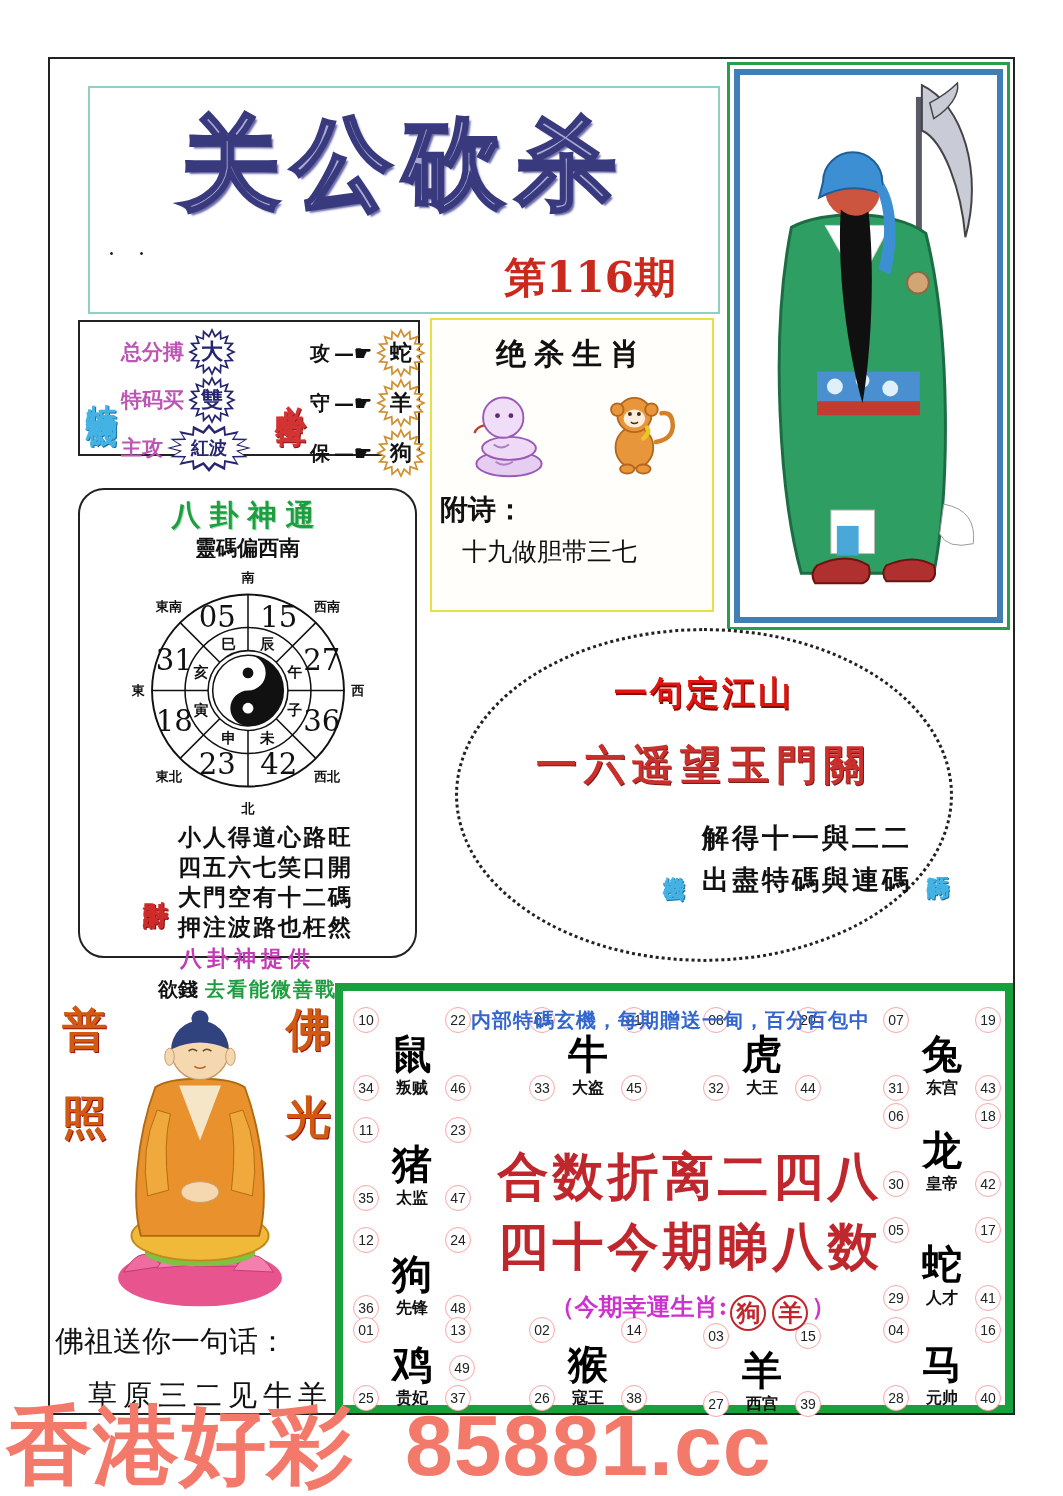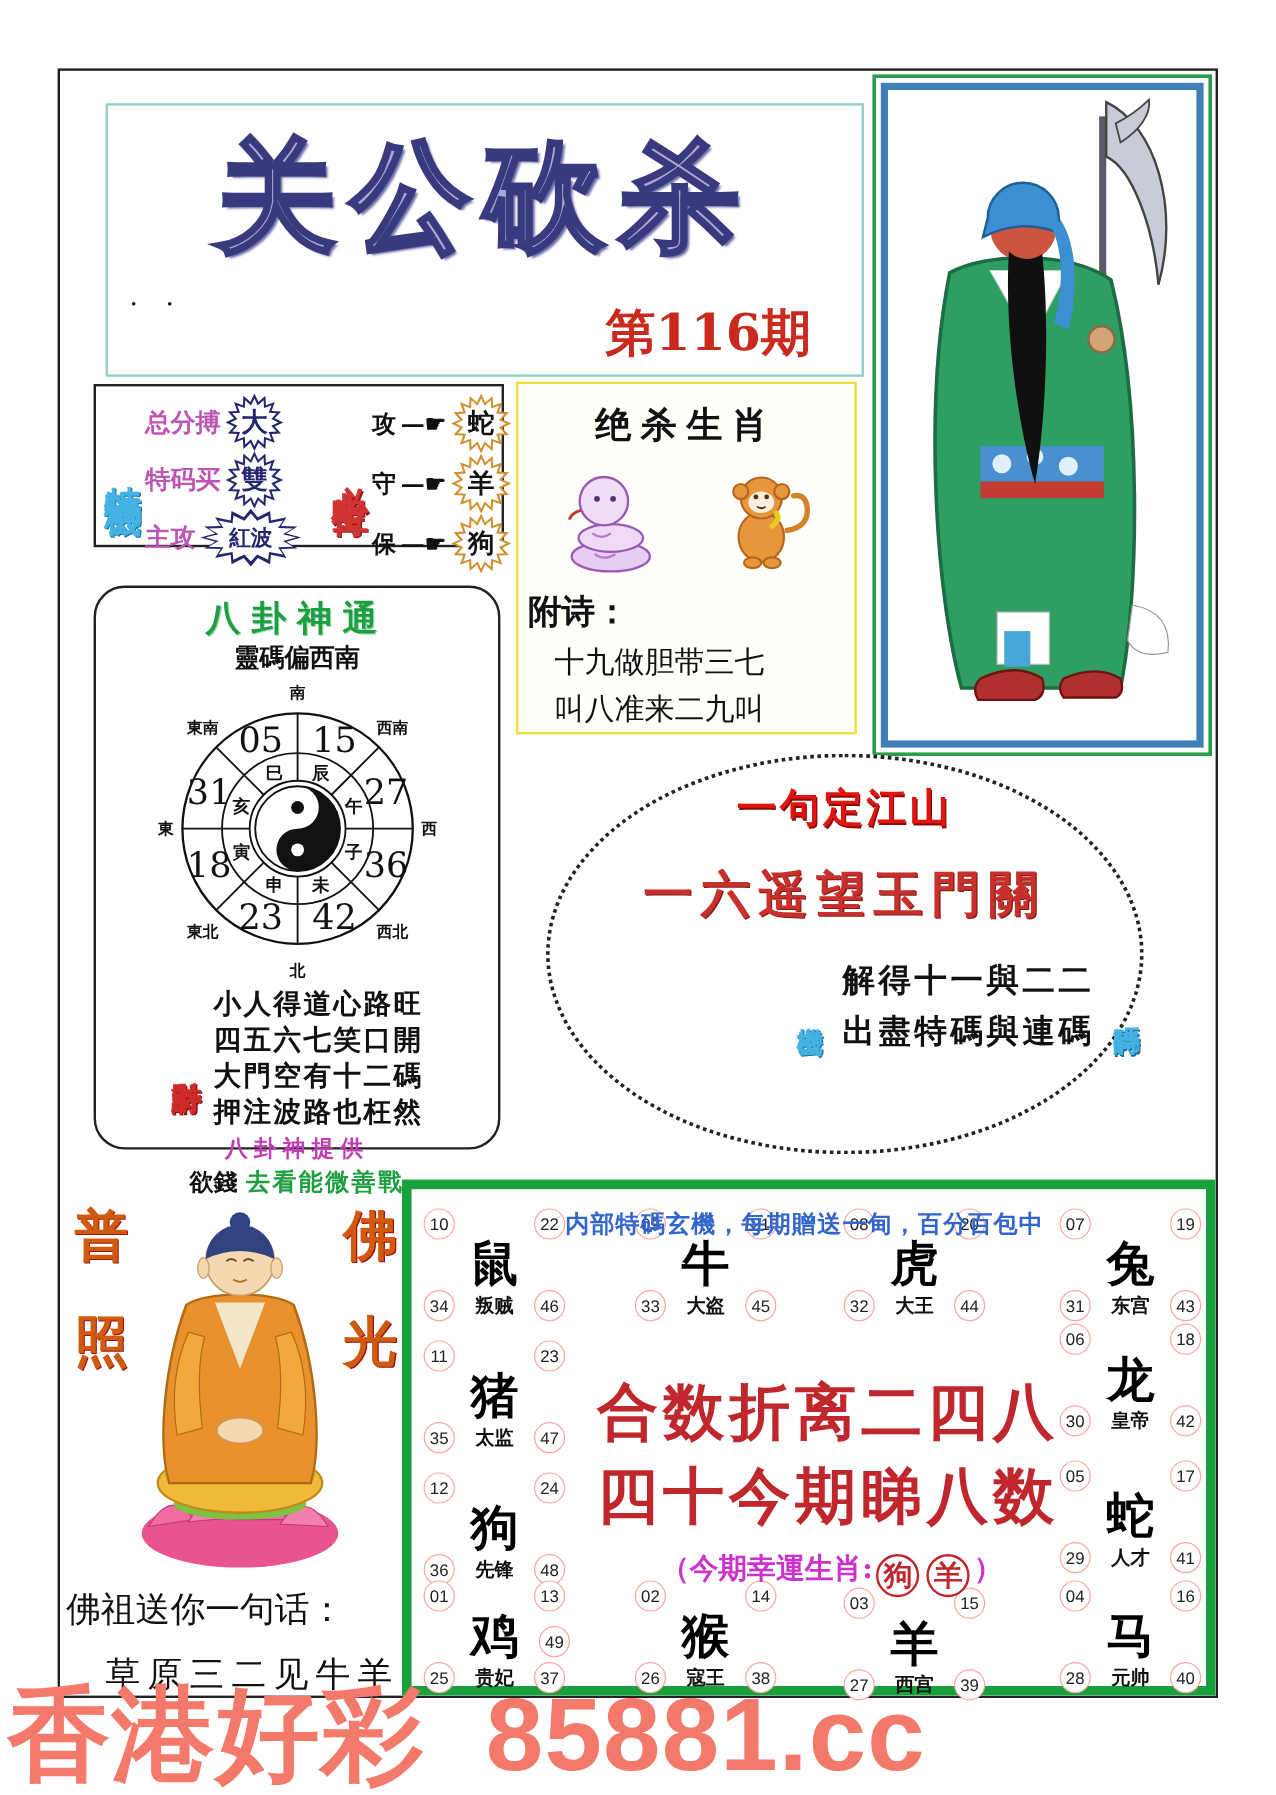--- a/index.html
+++ b/index.html
@@ -52,27 +52,27 @@
   .js-fushi{margin:10px 0 0 8px;font-size:28px;font-weight:bold;}
   .js-line{margin:6px 0 0 30px;font-size:25px;}
 
   
   .bagua-box{left:78px;top:488px;width:339px;height:470px;border:2px solid #222;border-radius:26px;background:#fff;box-sizing:border-box;text-align:center;}
   .bg-title{margin-top:6px;font-size:29px;font-weight:bold;color:#1e9e40;letter-spacing:9px;text-shadow:1px 1px 0 #9adbae;}
   .bg-sub{font-size:21px;font-weight:bold;margin-top:-2px;}
   .poem-wrap{display:flex;justify-content:center;gap:8px;margin-top:0px;}
   .poem-head{color:#cf2b2b;font-size:25px;font-weight:bold;line-height:1.18;width:28px;text-shadow:1px 1px 0 #801010;}
   .poem-lines{text-align:left;font-size:23px;font-weight:bold;line-height:1.3;letter-spacing:2px;}
-  .provider{color:#c23cb4;font-size:19px;font-weight:bold;letter-spacing:5px;margin-top:2px;text-align:center;}
+  .provider{color:#c23cb4;font-size:22px;font-weight:bold;letter-spacing:5px;margin-top:2px;text-align:center;}
   .bg-foot{font-size:20px;font-weight:bold;margin-top:2px;}
   .bg-foot .g{color:#1e9e40;letter-spacing:2px;}
 
   
   .yiju{left:455px;top:628px;width:498px;height:334px;border:3px dotted #222;border-radius:50%;background:#fff;box-sizing:border-box;text-align:center;}
-  .yj-t{margin-top:20px;font-size:33px;font-weight:bold;color:#e01510;letter-spacing:3px;text-shadow:1px 2px 0 #8c0a06;}
+  .yj-t{margin-top:40px;font-size:33px;font-weight:bold;color:#e01510;letter-spacing:3px;text-shadow:1px 2px 0 #8c0a06;}
   .yj-s{margin-top:22px;font-size:41px;font-weight:bold;color:#c9302c;letter-spacing:7px;text-shadow:1px 1px 0 #7e1a18;}
   .yj-row{display:flex;justify-content:flex-end;align-items:center;gap:16px;margin-top:24px;}
   .yj-v{writing-mode:vertical-rl;text-orientation:upright;color:#45b2e4;font-size:22px;font-weight:bold;line-height:1;text-shadow:1px 1px 0 #1a6fa0;}
   .yj-mid{font-size:27px;font-weight:bold;line-height:1.55;letter-spacing:3px;}
 
   
   .pz{font-size:45px;font-weight:bold;color:#cf5a10;text-shadow:1px 1px 0 #a01010;}
   .bd-line{font-size:29px;color:#111;}
 
   
@@ -217,21 +217,20 @@
       <circle cx="41" cy="29" r="2.2" fill="#4a2c10"></circle>
         <circle cx="51" cy="29" r="2.2" fill="#4a2c10"></circle>
       <path d="M42,38 q4,3 8,0" stroke="#4a2c10" stroke-width="1.6" fill="none"></path>
       <path d="M56,56 q8,-6 4,-12" stroke="#e8c825" stroke-width="5" fill="none" stroke-linecap="round"></path>
       <ellipse cx="38" cy="90" rx="8" ry="5" fill="#e8963c" stroke="#b5661d" stroke-width="2"></ellipse>
       <ellipse cx="56" cy="90" rx="8" ry="5" fill="#e8963c" stroke="#b5661d" stroke-width="2"></ellipse>
     </svg>
   </div>
   <div class="js-fushi">附诗：</div>
   <div class="js-line">十九做胆带三七</div>
-  <div class="js-line">叫八准来二九叫</div>
 </div>
 
 <div class="abs bagua-box">
   <div class="bg-title">八卦神通</div>
   <div class="bg-sub">靈碼偏西南</div>
   <svg width="254" height="258" viewBox="0 0 330 336" style="margin-top:-2px">
     <circle cx="165" cy="170" r="125" fill="#fff" stroke="#111" stroke-width="2.5"></circle>
     <circle cx="165" cy="170" r="82" fill="#fff" stroke="#111" stroke-width="2"></circle>
     <circle cx="165" cy="170" r="52" fill="#fff" stroke="#111" stroke-width="2"></circle>
     <g stroke="#111" stroke-width="2">

